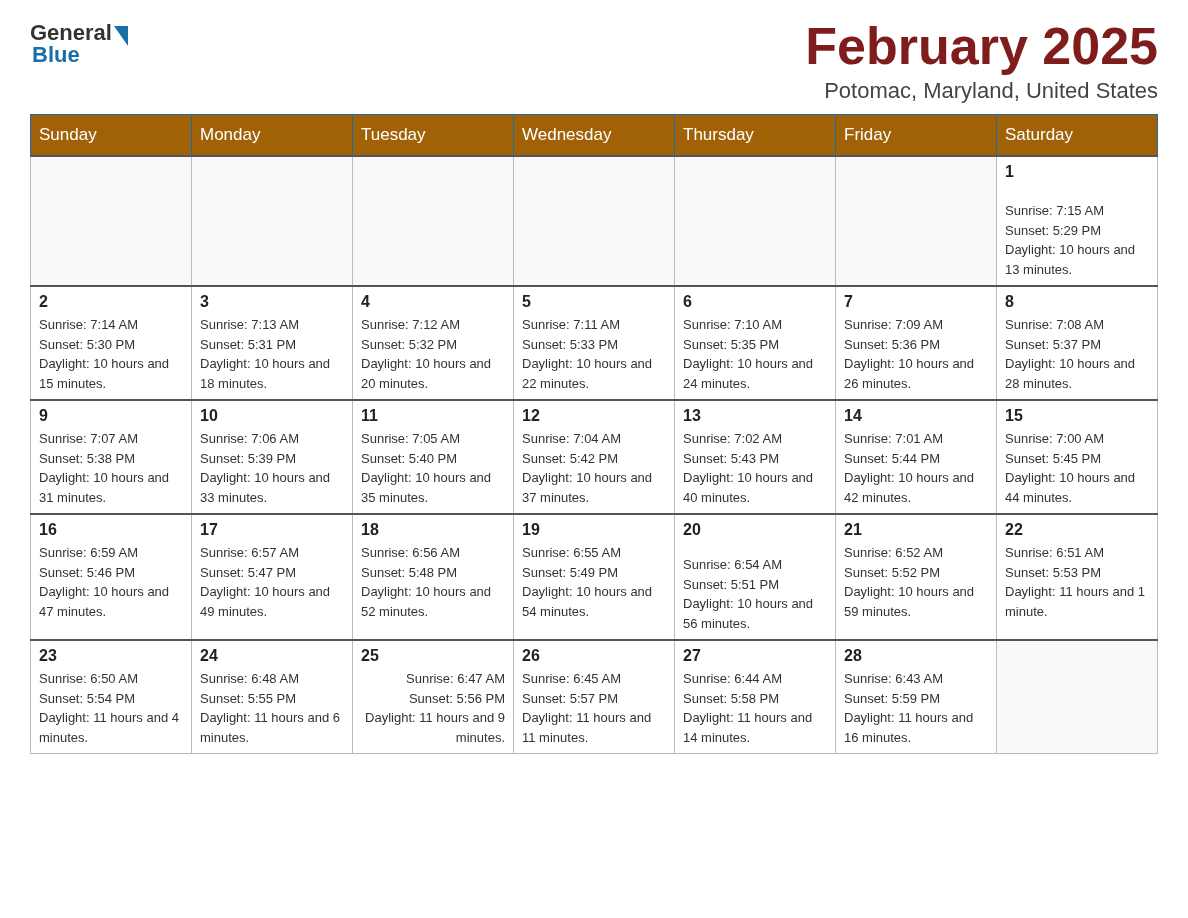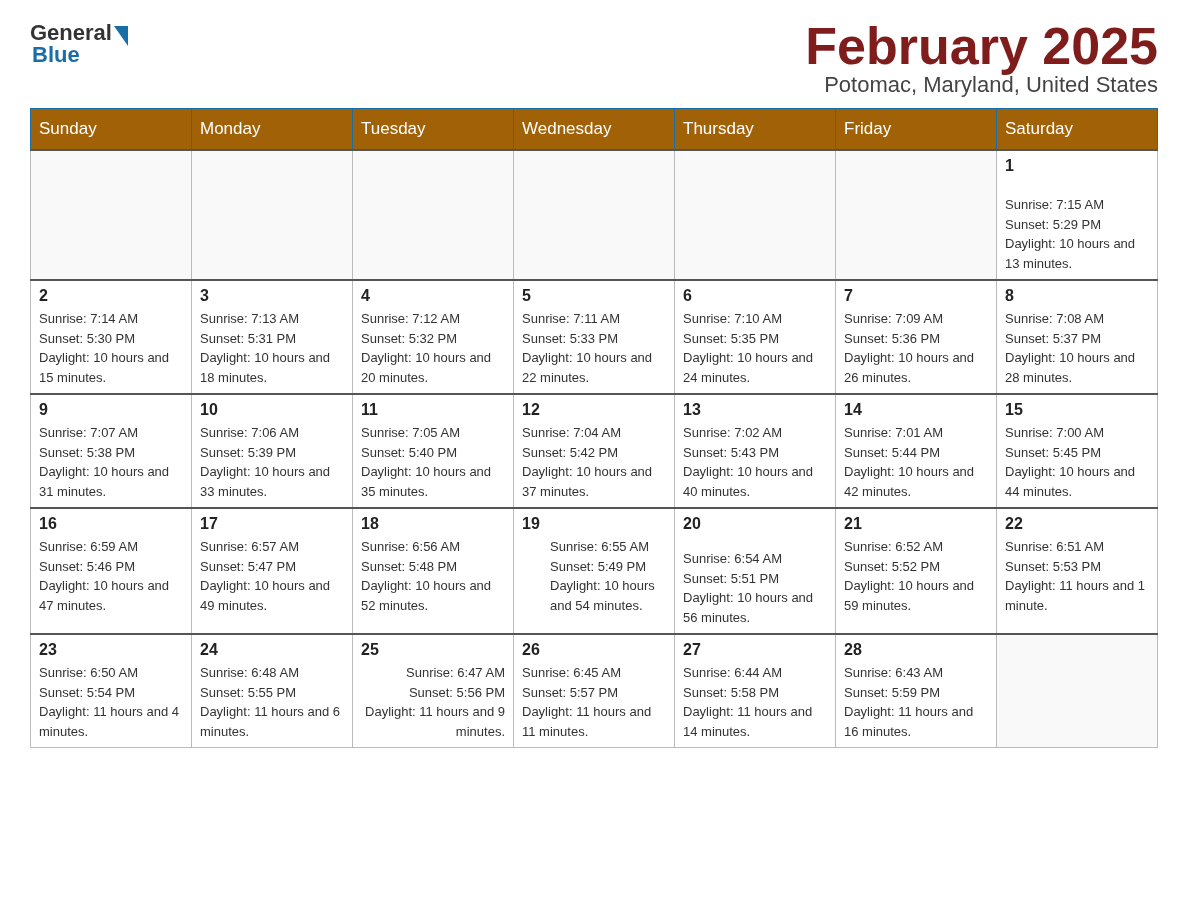--- a/index.html
+++ b/index.html
@@ -50,20 +50,21 @@
     }
     .month-title {
       font-size: 52px;
       font-weight: bold;
       color: #7f1d1d;
       line-height: 1;
     }
     .location-title {
       font-size: 22px;
       color: #444;
+      margin-top: 6px;
     }
     .calendar {
       width: 100%;
       border-collapse: collapse;
       border: 1px solid #999;
     }
     .calendar th {
       background-color: #a16207;
       color: #fff;
       font-size: 17px;
@@ -252,21 +253,21 @@
 Daylight: 10 hours and 49 minutes.</div>
         </td>
         <td>
           <span class="day-number">18</span>
           <div class="day-info" style="white-space: pre-line;">Sunrise: 6:56 AM
 Sunset: 5:48 PM
 Daylight: 10 hours and 52 minutes.</div>
         </td>
         <td>
           <span class="day-number">19</span>
-          <div class="day-info" style="white-space: pre-line; margin-left: 28px;">Sunrise: 6:55 AM
+          <div class="day-info" style="white-space: pre-line;">Sunrise: 6:55 AM
 Sunset: 5:49 PM
 Daylight: 10 hours and 54 minutes.</div>
         </td>
         <td>
           <span class="day-number">20</span>
           <div class="day-info" style="white-space: pre-line; margin-top: 16px;">Sunrise: 6:54 AM
 Sunset: 5:51 PM
 Daylight: 10 hours and 56 minutes.</div>
         </td>
         <td>

